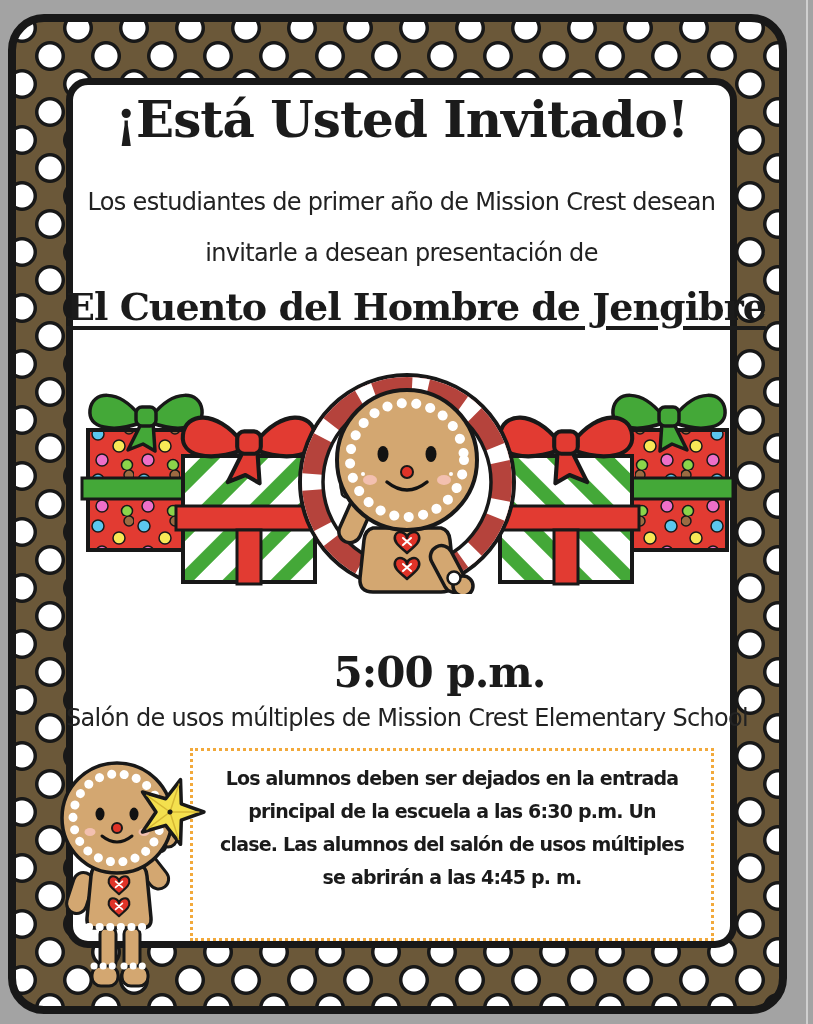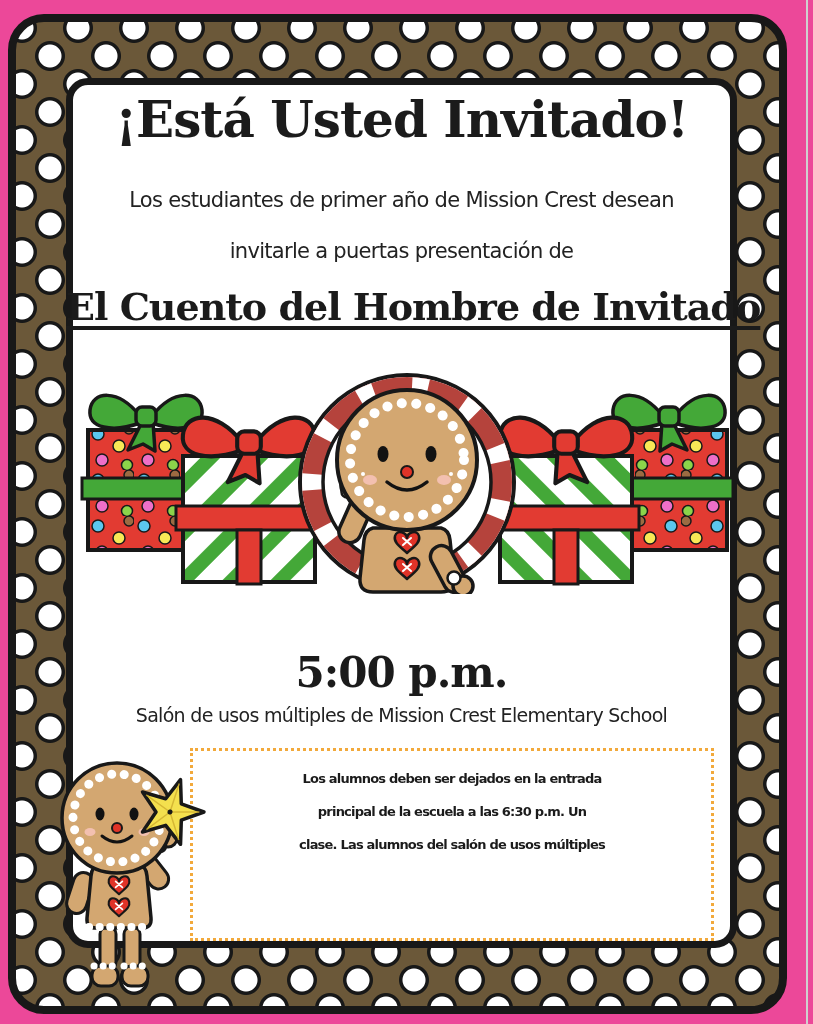--- a/index.html
+++ b/index.html
@@ -1,20 +1,20 @@
 <!DOCTYPE html>
 <html style="--frame-brown: #6b5839; --outline-black: #181818; --accent-red: #e23b32; --accent-green: #44a838; --candy-red: #b5433c; --gingerbread-tan: #d3a771; --icing-white: #ffffff; --heart-red: #e03328; --star-yellow: #f4e04e; --cheek-pink: #f3c0b0; --info-box-border: #f2a93b; --dot-blue: #5bc6ee; --dot-yellow: #f8e856; --dot-pink: #ee6fc8; --dot-green: #8bd44a; --dot-brown: #9c6b42;"><head>
 <meta charset="utf-8">
 <style>
   html,body { margin:0; padding:0; background:#ffffff; }
   .stage {
     position: relative;
     width: 813px;
     height: 1024px;
-    background: #ec4899;
+    background: #a3a3a3;
     overflow: hidden;
     font-family: "DejaVu Sans", sans-serif;
     color: #1b1b1b;
     text-decoration: underline;
   }
   .edge-line {
     position: absolute; top: 0; bottom: 0; right: 5px; width: 2px;
     background: #cfcfcf;
   }
   
@@ -43,21 +43,21 @@
   .centered-block { position: absolute; left: 66px; width: 671px; text-align: center; }
   .flyer-title {
     top: 90px;
     font-family: "DejaVu Serif", serif;
     font-weight: bold;
     font-size: 50px;
     letter-spacing: -1px;
     margin: 0;
   }
   .intro-line {
-    font-size: 21px;
+    font-size: 24px;
     letter-spacing: -0.7px;
     color: #222222;
   }
   .intro-1 { top: 188px; }
   .intro-2 { top: 239px; }
   .event-title {
     top: 284px;
     font-family: "DejaVu Serif", serif;
     font-weight: bold;
     font-size: 38px;
@@ -76,40 +76,41 @@
     font-size: 38px;
     letter-spacing: -1.5px;
     white-space: nowrap;
   }
   .time-line {
     top: 648px;
     font-family: "DejaVu Serif", serif;
     font-weight: bold;
     font-size: 42px;
     letter-spacing: -1px;
+    padding-left: 38px;
   }
   .location-line {
     top: 704px;
-    font-size: 19px;
+    font-size: 24px;
     letter-spacing: -0.7px;
     color: #222222;
     white-space: nowrap;
   }
   .info-box {
     position: absolute;
     left: 190px; top: 748px;
     width: 524px; height: 193px;
     box-sizing: border-box;
     border: 3px dotted var(--info-box-border, #f2a93b);
     padding-top: 11px;
     text-align: center;
   }
   .info-line {
     font-weight: bold;
-    font-size: 13px;
+    font-size: 19px;
     letter-spacing: -0.8px;
     line-height: 33px;
     white-space: nowrap;
   }
   .bottom-ginger { position: absolute; left: 44px; top: 750px; z-index: 5; }
   svg { display: block; }
 </style>
 </head>
 <body>
 
@@ -117,23 +118,23 @@
 
   <div class="edge-line"></div>
 
   <div class="frame"></div>
 
   <div class="panel"></div>
 
   <h1 class="centered-block flyer-title">¡Está Usted Invitado!</h1>
 
   <div class="centered-block intro-line intro-1">Los estudiantes de primer año de Mission Crest desean</div>
-  <div class="centered-block intro-line intro-2">invitarle a puertas presentación de</div>
-
-  <h2 class="centered-block event-title">El Cuento del Hombre de Invitado</h2>
+  <div class="centered-block intro-line intro-2">invitarle a desean presentación de</div>
+
+  <h2 class="centered-block event-title">El Cuento del Hombre de Jengibre</h2>
 
   <svg class="artwork" width="655" height="224" viewBox="0 0 655 224">
     <defs>
       <pattern id="dotsPat" width="46" height="46" patternUnits="userSpaceOnUse">
         <rect width="46" height="46" fill="var(--accent-red)"></rect>
         <circle cx="10" cy="10" r="6" fill="var(--dot-blue)" stroke="#181818" stroke-width="1.5"></circle>
         <circle cx="31" cy="22" r="6" fill="var(--dot-yellow)" stroke="#181818" stroke-width="1.5"></circle>
         <circle cx="14" cy="36" r="6" fill="var(--dot-pink)" stroke="#181818" stroke-width="1.5"></circle>
         <circle cx="39" cy="41" r="5.5" fill="var(--dot-green)" stroke="#181818" stroke-width="1.5"></circle>
         <circle cx="41" cy="5" r="5" fill="var(--dot-brown)" stroke="#181818" stroke-width="1.5"></circle>
@@ -206,20 +207,21 @@
     </g>
   </svg>
 
   <div class="centered-block time-line">5:00 p.m.</div>
   <div class="centered-block location-line">Salón de usos múltiples de Mission Crest Elementary School</div>
 
   <div class="info-box">
     <div class="info-line">Los alumnos deben ser dejados en la entrada</div>
     <div class="info-line">principal de la escuela a las 6:30 p.m. Un</div>
     <div class="info-line">clase. Las alumnos del salón de usos múltiples</div>
+    <div class="info-line">se abrirán a las 4:45 p. m.</div>
   </div>
 
   <svg class="bottom-ginger" width="165" height="248" viewBox="0 0 165 248">
 
     <rect x="56" y="176" width="16" height="44" rx="8" fill="var(--gingerbread-tan)" stroke="#181818" stroke-width="3"></rect>
     <rect x="80" y="176" width="16" height="44" rx="8" fill="var(--gingerbread-tan)" stroke="#181818" stroke-width="3"></rect>
     <rect x="48" y="216" width="26" height="20" rx="9" fill="var(--gingerbread-tan)" stroke="#181818" stroke-width="3"></rect>
     <rect x="78" y="216" width="26" height="20" rx="9" fill="var(--gingerbread-tan)" stroke="#181818" stroke-width="3"></rect>
     <path d="M50,216 L74,216" stroke="#ffffff" stroke-width="7" stroke-dasharray="0.1 9" stroke-linecap="round"></path>
     <path d="M80,216 L104,216" stroke="#ffffff" stroke-width="7" stroke-dasharray="0.1 9" stroke-linecap="round"></path>

